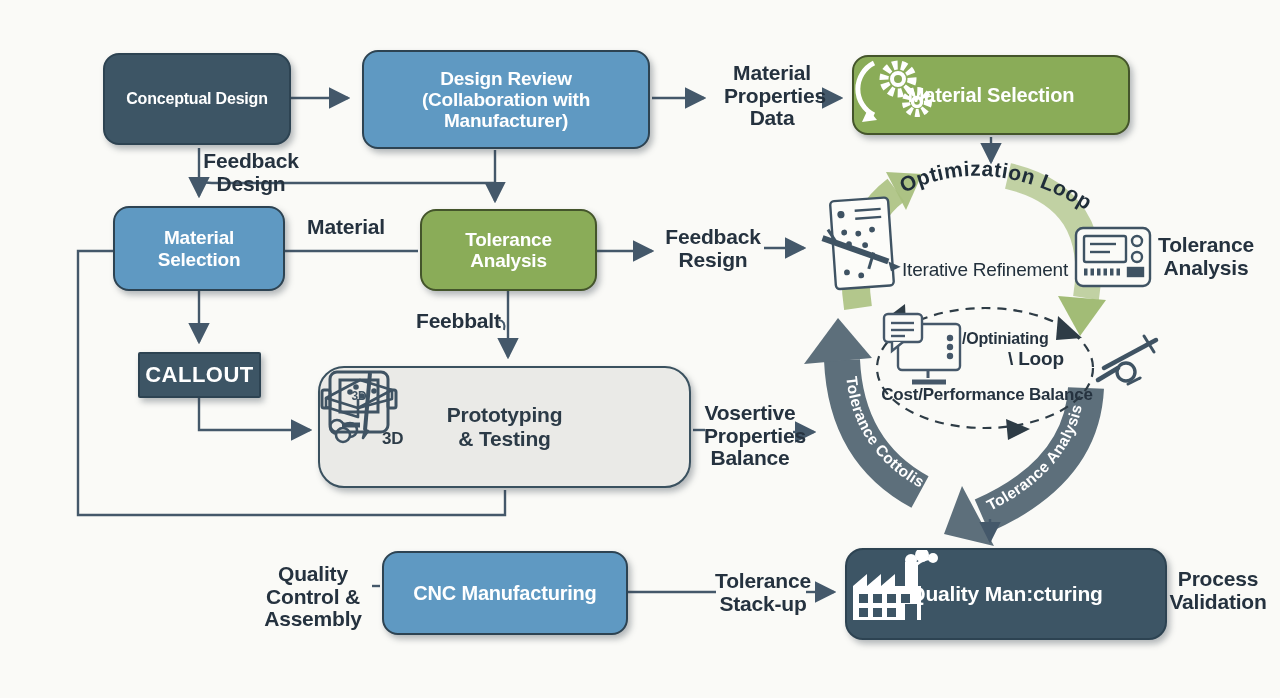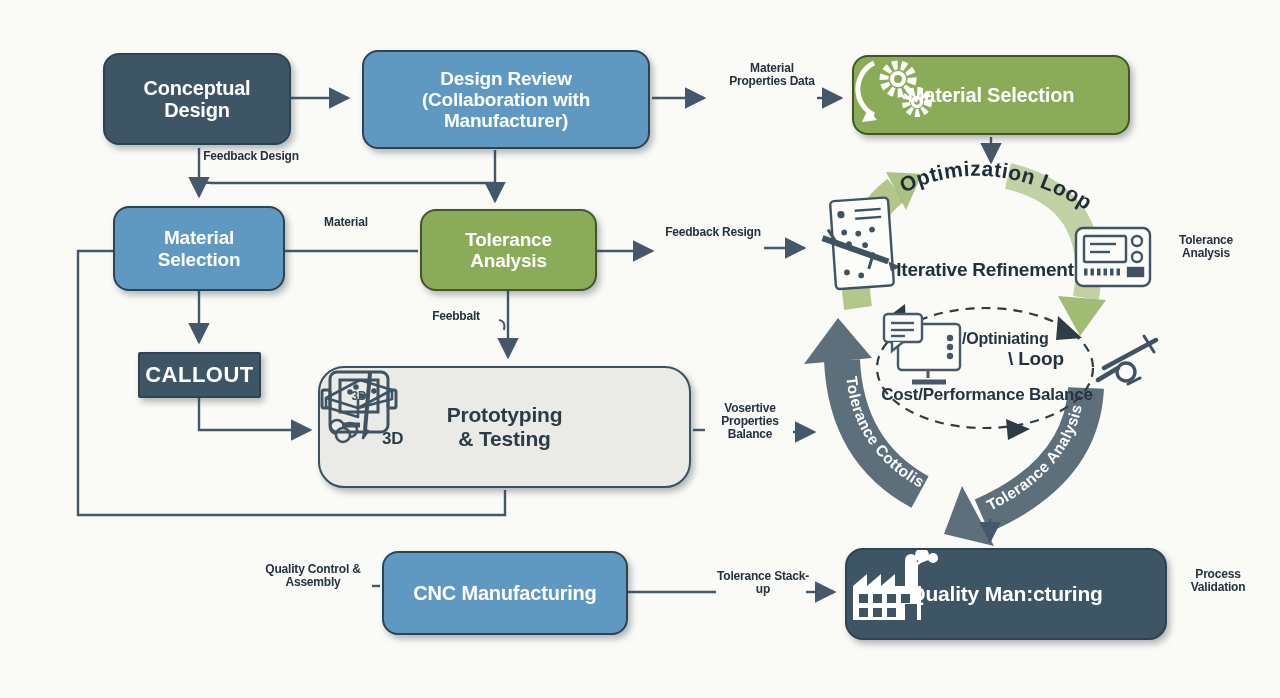--- a/index.html
+++ b/index.html
@@ -15,25 +15,25 @@
     color:#fff;font-weight:700;text-align:center;line-height:1.12;
     letter-spacing:-.2px;font-size:19px;
     box-shadow:3px 4px 6px rgba(45,58,70,.35);
     box-sizing:border-box;gap:12px;padding:4px 10px;
   }
   .dark{background:#3d5565;}
   .blue{background:#5f99c2;}
   .green{background:#8aac58;border-color:#44552b;}
   .gray{background:#eaeae7;color:#2c3b47;border-color:#3a515f;border-radius:26px;}
   .lbl{
-    position:absolute;color:#25323f;font-weight:700;font-size:12px;
+    position:absolute;color:#25323f;font-weight:700;font-size:21px;
     line-height:1.08;text-align:center;letter-spacing:-.2px;
   }
   .lbl.left{text-align:left;}
-  .big{font-size:19px;font-weight:700;color:#22303c;}
+  .big{font-size:19px;font-weight:400;color:#22303c;}
   .curveTitle{font:800 21px "Liberation Sans",sans-serif;fill:#1f2d39;letter-spacing:.5px;}
   .bandText{font:700 15.5px "Liberation Sans",sans-serif;fill:#ffffff;letter-spacing:.3px;}
   .icon3d{font:800 17px "Liberation Sans",sans-serif;fill:#2d3c48;}
   .icon3dInner{font:700 12px "Liberation Sans",sans-serif;fill:#3f5363;}
 </style>
 </head>
 <body>
 
 <div class="stage">
 
@@ -143,21 +143,21 @@
       <rect x="0" y="0" width="38" height="28" rx="4"></rect>
       <path d="M8 28 L8 37 L19 28"></path>
       <line x1="7" y1="9" x2="30" y2="9"></line>
         <line x1="7" y1="16" x2="30" y2="16"></line>
         <line x1="7" y1="22" x2="21" y2="22"></line>
       <line x1="44" y1="56" x2="44" y2="64" stroke-width="3"></line>
       <path d="M28 68 H62" stroke-width="5"></path>
     </g>
   </svg>
 
-  <div class="box dark" style="left:103px;top:53px;width:188px;height:92px;font-size:20px;">
+  <div class="box dark" style="left:103px;top:53px;width:188px;height:92px;font-size:16px;">
     <span>Conceptual Design</span>
   </div>
 
   <div class="box blue" style="left:362px;top:50px;width:288px;height:99px;font-size:19px;">
     <span style="width:258px;">Design Review (Collaboration with Manufacturer)</span>
   </div>
 
   <div class="box green" style="left:852px;top:55px;width:278px;height:80px;font-size:20px;gap:10px;">
     <span>Material Selection</span>
     <svg width="80" height="66" viewBox="0 0 80 66">

